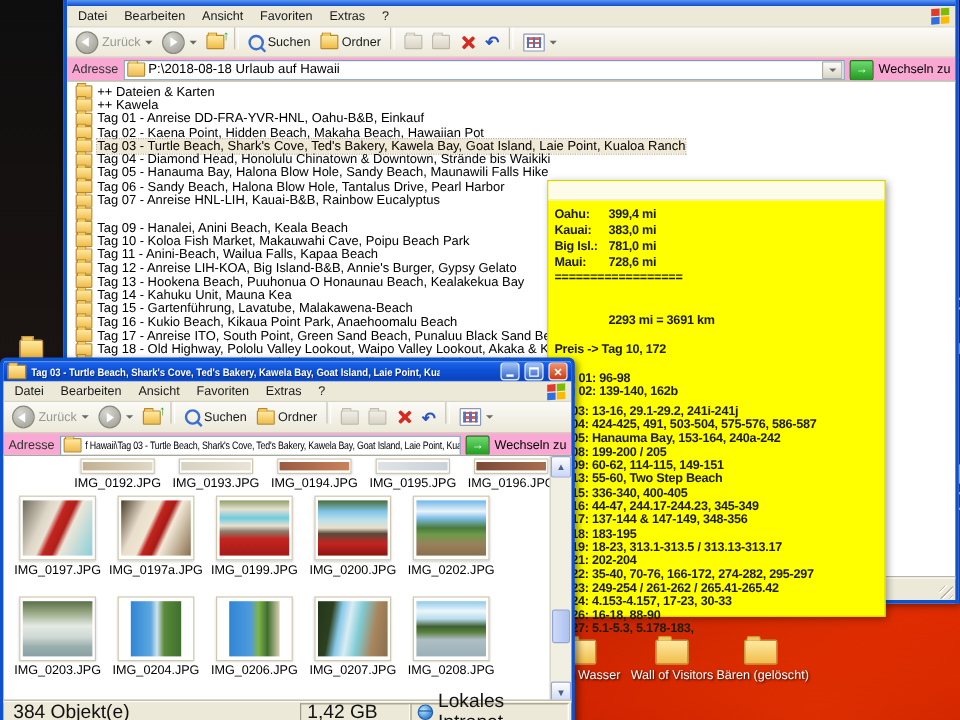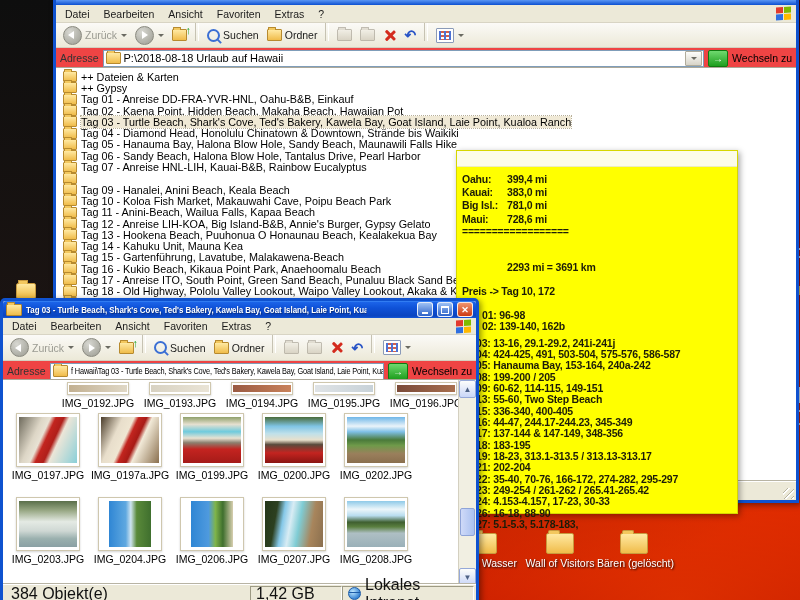--- a/index.html
+++ b/index.html
@@ -73,21 +73,21 @@
   .del-x{position:relative;width:13px;height:13px;flex:none;}
   .del-x::before,.del-x::after{content:'';position:absolute;left:5.5px;top:0;width:2.5px;height:13px;
     background:#d42b1e;border-radius:1px;}
   .del-x::before{transform:rotate(45deg);} .del-x::after{transform:rotate(-45deg);}
   .undo-ico{color:#2853c6;font-weight:bold;font-size:14px;line-height:12px;}
   .undo-ico::before{content:"\21B6";}
   .views-ico{width:16px;height:13px;border:1px solid #8a9ab8;background:#fff;position:relative;flex:none;border-radius:1px;}
   .views-ico::before{content:'';position:absolute;inset:2px;
     background:repeating-linear-gradient(90deg,#4d72d4 0 2px,transparent 2px 5px),
       repeating-linear-gradient(180deg,#d4604d 0 2px,transparent 2px 4px);}
-  .addressbar{display:flex;align-items:center;height:20px;background:#ef4444;padding:0 4px;gap:4px;
+  .addressbar{display:flex;align-items:center;height:20px;background:#f9a8d4;padding:0 4px;gap:4px;
     border-bottom:1px solid #d4d0c0;}
   .addr-label{color:#333;font-size:10.5px;flex:none;}
   .addr-box{flex:1;display:flex;align-items:center;background:#fff;border:1px solid #7f9db9;
     height:15px;padding:0 1px 0 2px;gap:3px;overflow:hidden;}
   .addr-text{white-space:nowrap;color:#000;}
   .addr-drop{margin-left:auto;width:15px;height:13px;flex:none;display:flex;align-items:center;
     justify-content:center;background:linear-gradient(#fdfdfb,#d8d4c8);border:1px solid #b0ac9c;border-radius:1px;}
   .go-btn{width:18px;height:15px;flex:none;border-radius:2px;display:flex;align-items:center;justify-content:center;
     background:linear-gradient(#6fd96f,#1e9e1e);border:1px solid #0f7a0f;color:#fff;font-weight:bold;font-size:10px;}
   .go-btn::before{content:"\2192";}
@@ -261,21 +261,21 @@
       <span class="go-label">Wechseln zu</span>
     </div>
     <div id="back-content">
       <div id="folder-list">
           <div class="flist-row">
             <span class="fico"></span>
             <span class="ftext">++ Dateien &amp; Karten</span>
           </div>
           <div class="flist-row">
             <span class="fico"></span>
-            <span class="ftext">++ Gypsy</span>
+            <span class="ftext">++ Kawela</span>
           </div>
           <div class="flist-row">
             <span class="fico"></span>
             <span class="ftext">Tag 01 - Anreise DD-FRA-YVR-HNL, Oahu-B&amp;B, Einkauf</span>
           </div>
           <div class="flist-row">
             <span class="fico"></span>
             <span class="ftext">Tag 02 - Kaena Point, Hidden Beach, Makaha Beach, Hawaiian Pot</span>
           </div>
           <div class="flist-row">

